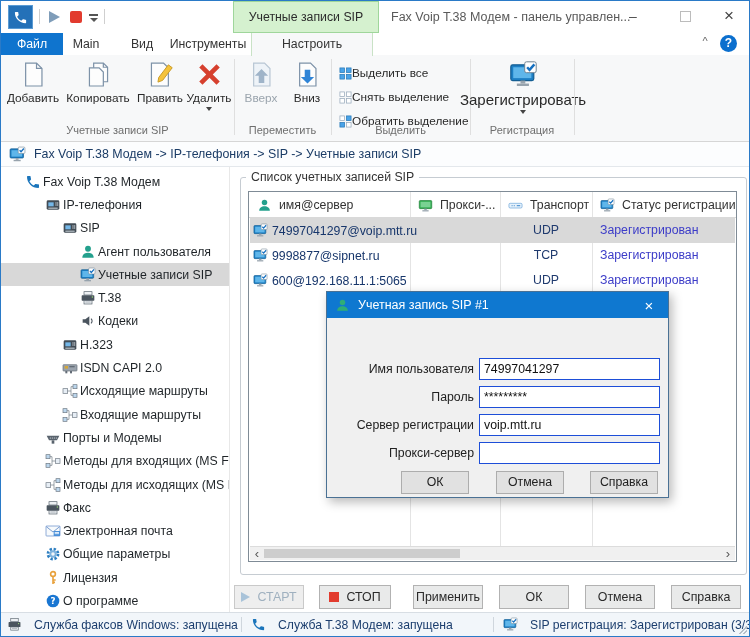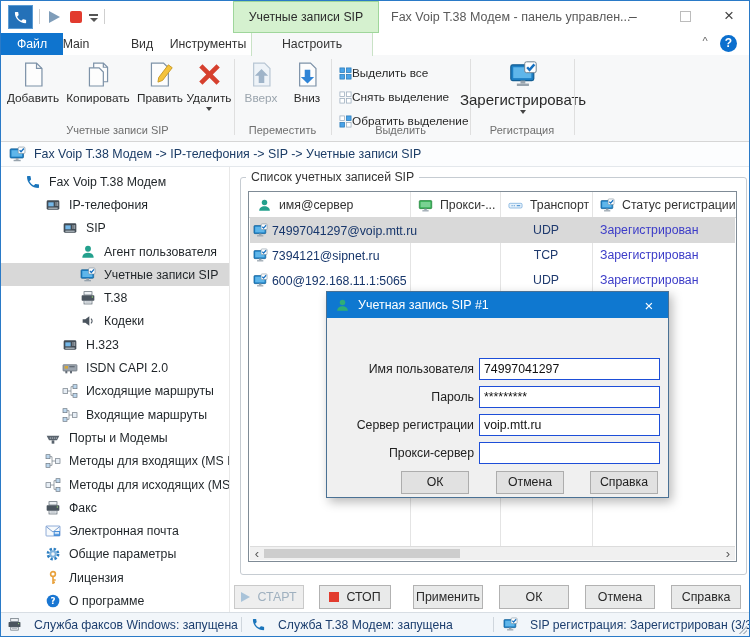--- a/index.html
+++ b/index.html
@@ -30,21 +30,21 @@
   .wbtn{position:absolute;top:0;height:30px;display:flex;align-items:center;justify-content:center;color:#555}
   .wbtn-min{left:616px;width:32px;font-size:14px}
   .maxbox{width:9px;height:9px;border:1px solid #bcbcbc}
   .wbtn-max{left:668px;width:32px}
   .wbtn-close{left:712px;width:32px;font-size:17px;color:#444}
 
   
   .tabrow{position:absolute;left:0;top:32px;right:0;height:22px;background:#fff;border-bottom:1px solid #e2e2e2}
   .tab{position:absolute;top:0;height:22px;line-height:22px;text-align:center;color:#333;font-size:12.3px}
   .tab-file{left:0;width:62px;background:#0f74ce;color:#fff}
-  .tab-main{left:52px;width:46px}
+  .tab-main{left:62px;width:46px}
   .tab-view{left:120px;width:42px}
   .tab-tools{left:166px;width:82px}
   .tab-active{left:250px;width:122px;height:23px;background:#f7f8f9;z-index:3;
     border-left:1px solid #c9e2c6;border-right:1px solid #c9e2c6;box-sizing:border-box}
   .chev{position:absolute;left:696px;top:2px;width:16px;text-align:center;color:#666;font-size:11px}
   .helpbtn{position:absolute;left:719px;top:2px;width:17px;height:17px;border-radius:50%;
     background:#0b6fce;color:#fff;text-align:center;line-height:17px;font-weight:bold;font-size:12px}
 
   
   .ribbon{position:absolute;left:0;top:54px;right:0;height:87px;background:#f7f8f9;
@@ -63,21 +63,21 @@
 
   
   .crumb{position:absolute;left:0;top:141px;right:0;height:25px;background:#fcfdfe;
     border-bottom:1px solid #e4e8ec;display:flex;align-items:center;gap:8px;padding-left:8px;
     box-sizing:border-box;color:#1b3c66;font-size:12.4px}
   .crumb svg{width:17px;height:17px}
 
   
   .tree{position:absolute;left:0;top:166px;width:229px;height:446px;background:#fff;
     border-right:1px solid #e8e8e8;box-sizing:border-box;overflow:hidden;padding-top:3px}
-  .titem{height:23.3px;display:flex;align-items:center;gap:8px;white-space:nowrap;
+  .titem{height:23.3px;display:flex;align-items:center;gap:2px;white-space:nowrap;
     font-size:12.3px;color:#1f2428}
   .titem.selrow-bg{background:#d8d8d8}
   .l0{padding-left:24px}.l1{padding-left:44px}.l2{padding-left:61px}.l3{padding-left:79px}
 
   
   .gbox{position:absolute;left:239px;top:176px;width:505px;height:396px;
     border:1px solid #c6ccd2;border-radius:3px}
   .gbox-title{position:absolute;left:245px;top:169px;background:#fff;padding:0 5px;
     font-size:12.3px;color:#333;z-index:2}
   .table{position:absolute;left:247px;top:190px;width:489px;height:371px;background:#fff;
@@ -554,21 +554,21 @@
           <span>74997041297@voip.mtt.ru</span>
         </div>
     <div class="td-tr">UDP</div>
     <div class="td-st">Зарегистрирован</div>
   </div>
   <div class="tr" style="top:51px">
     <div class="td-acc">
           <svg>
             <use href="#i-monitor-check"></use>
           </svg>
-          <span>7394121@sipnet.ru</span>
+          <span>9998877@sipnet.ru</span>
         </div>
     <div class="td-tr">TCP</div>
     <div class="td-st">Зарегистрирован</div>
   </div>
   <div class="tr" style="top:76px">
     <div class="td-acc">
           <svg>
             <use href="#i-monitor-check"></use>
           </svg>
           <span>600@192.168.11.1:5065</span>

